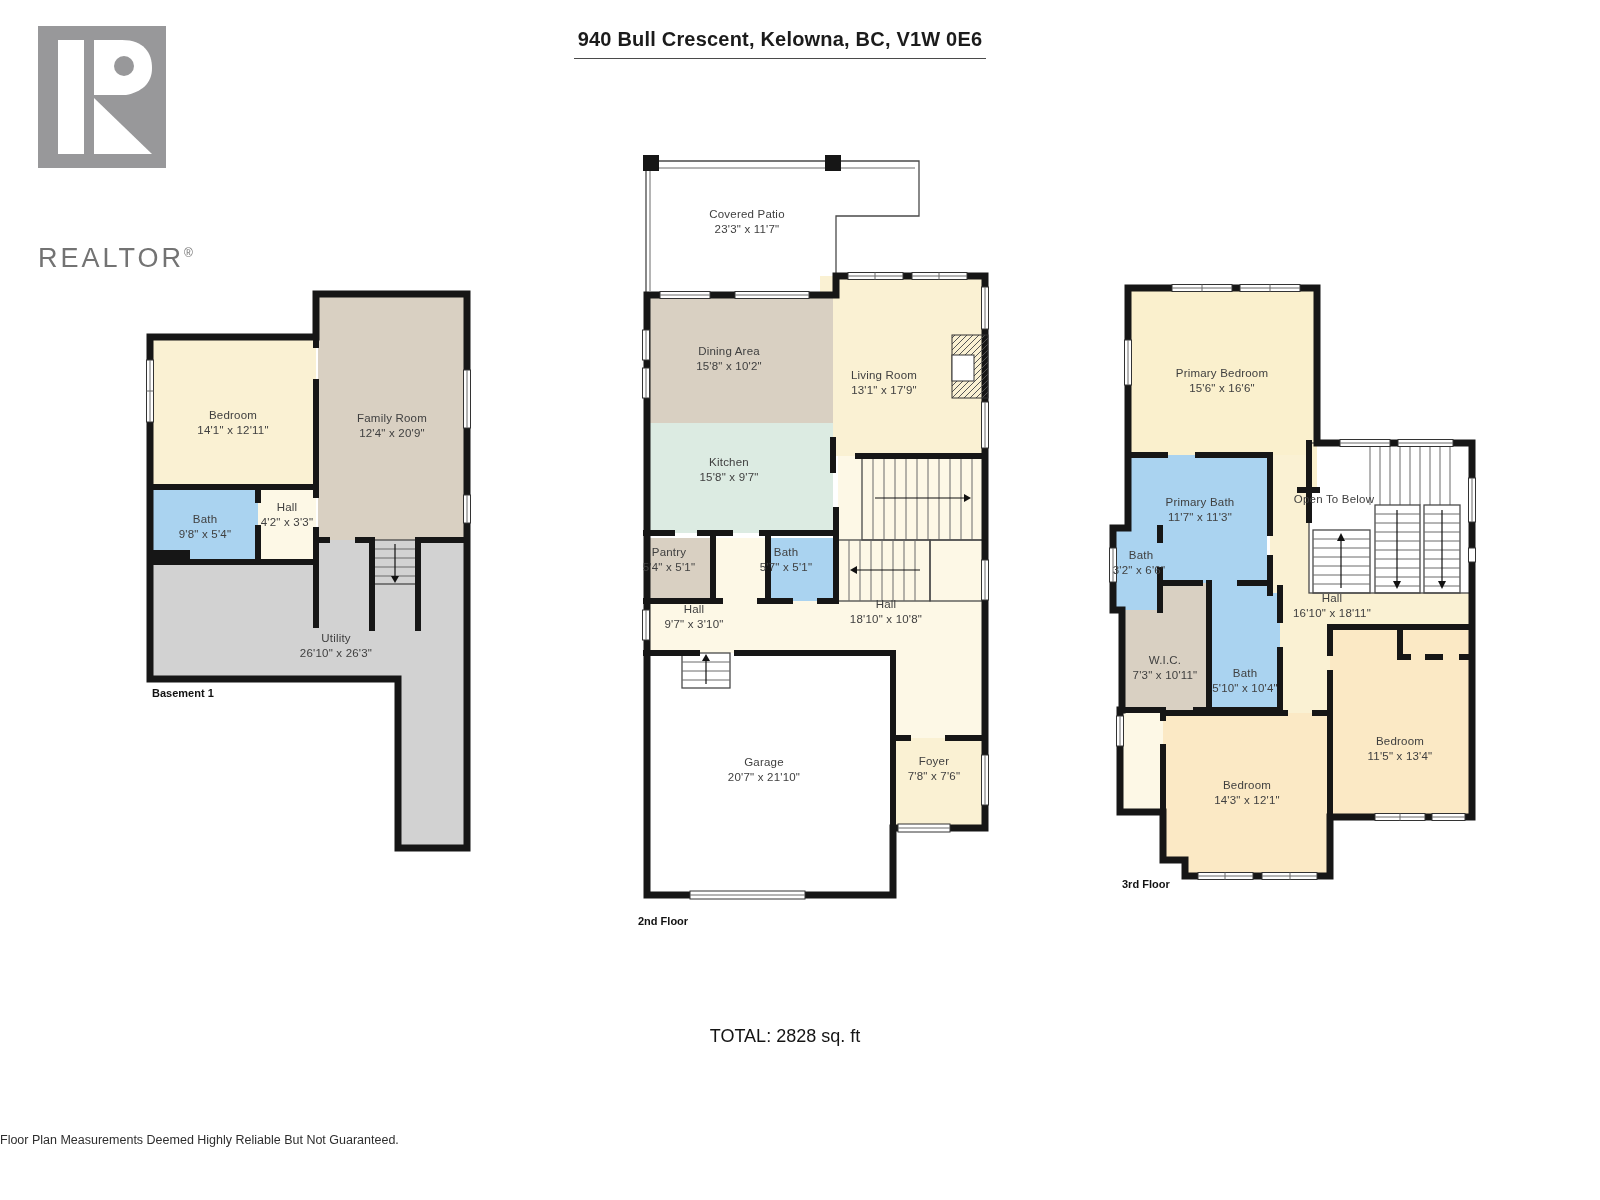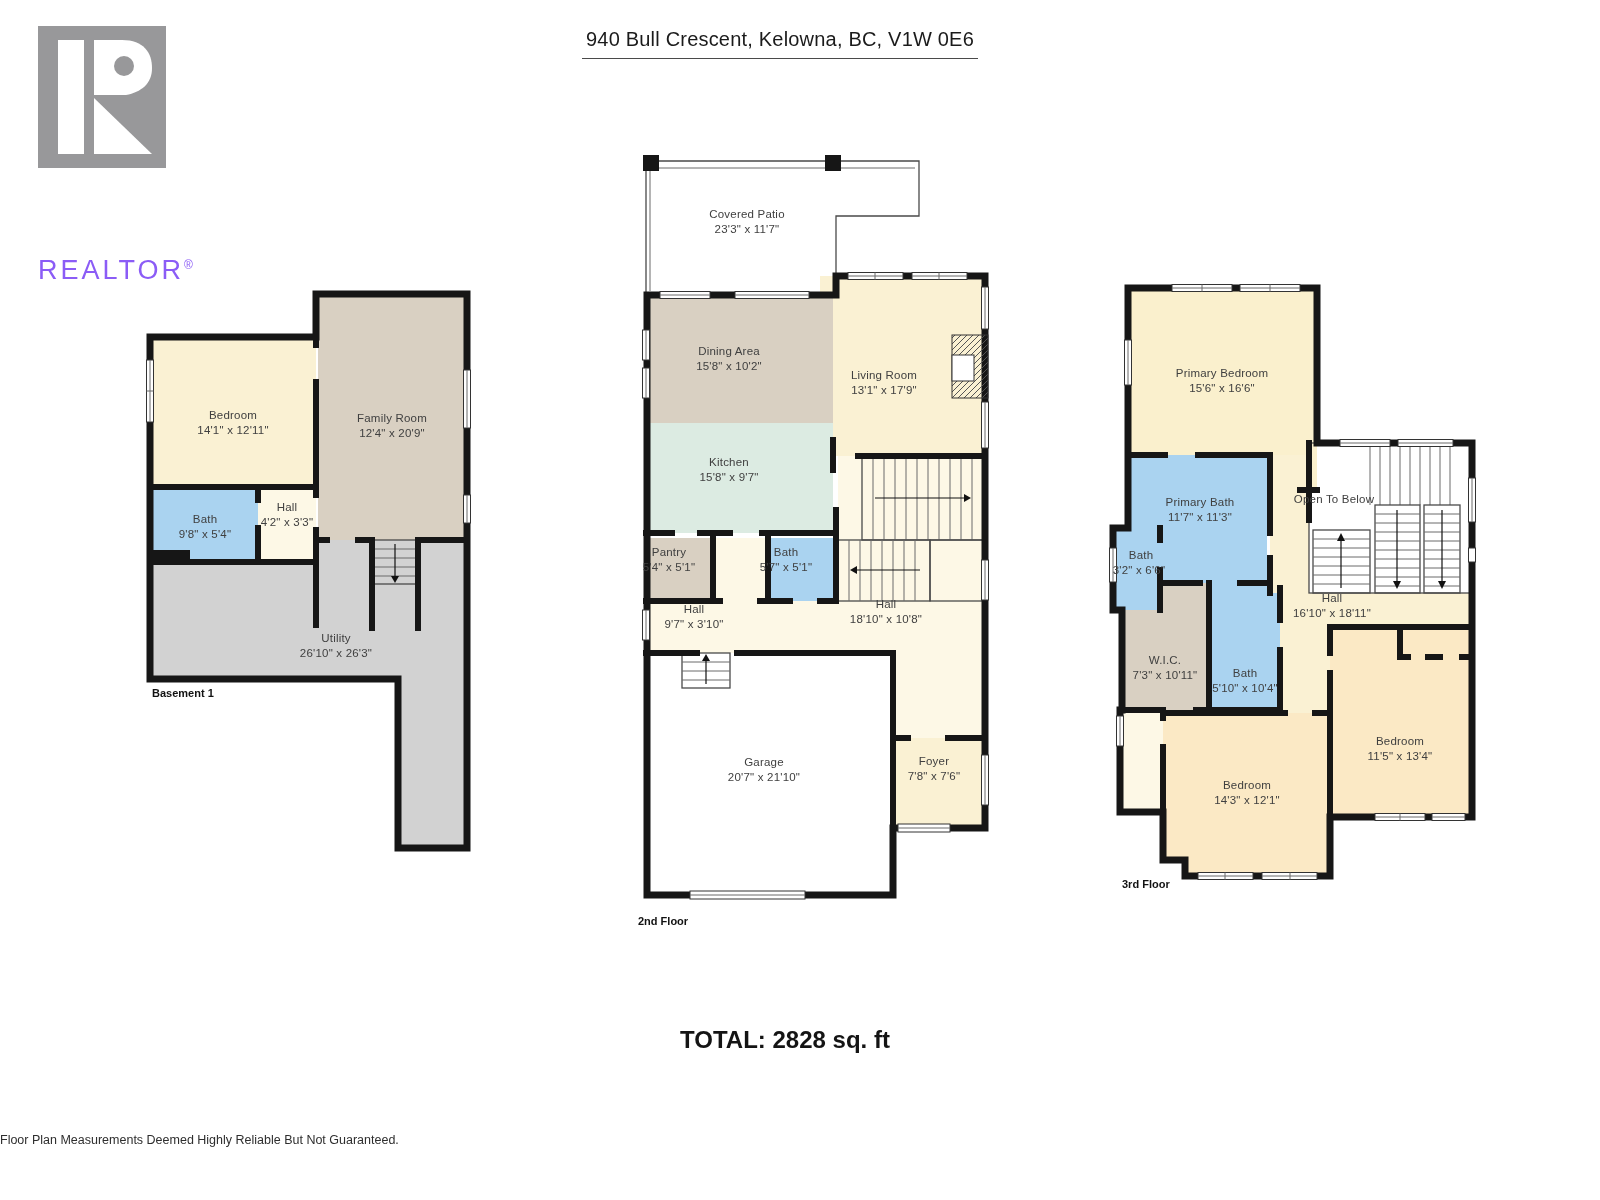--- a/index.html
+++ b/index.html
@@ -1,43 +1,43 @@
 <!DOCTYPE html>
 <html><head>
 <meta charset="utf-8">
 <style>
   html,body{margin:0;padding:0;background:#fff;}
   body{width:1600px;height:1200px;position:relative;font-family:"Liberation Sans",sans-serif;overflow:hidden;}
   .abs{position:absolute;}
 
   
   #title-wrap{left:0;top:28px;width:1560px;text-align:center;}
-  #page-title{display:inline-block;font-size:20px;font-weight:normal;color:#1b1b1b;letter-spacing:.2px;
+  #page-title{display:inline-block;font-size:20px;font-weight:bold;color:#1b1b1b;letter-spacing:.2px;
               padding:0 4px 7px 4px;border-bottom:1.5px solid #4a4a4a;}
 
   
   #logo{left:38px;top:26px;width:170px;}
-  #logo-word{margin-top:22px;font-size:27px;color:#8b5cf6;letter-spacing:3px;line-height:1;}
+  #logo-word{margin-top:10px;font-size:27px;color:#737373;letter-spacing:3px;line-height:1;}
   #logo-word sup{font-size:12px;letter-spacing:0;}
 
   
   svg text{font-family:"Liberation Sans",sans-serif;}
   .lbl{font-size:11.5px;fill:#404040;text-anchor:middle;letter-spacing:.2px;}
   .floorlbl{font-size:11px;font-weight:bold;fill:#121212;}
   .wall{stroke:#161616;stroke-width:7;fill:none;stroke-linecap:square;}
   .iwall{stroke:#161616;stroke-width:6;fill:none;stroke-linecap:square;}
   .thin{stroke:#4a4a4a;stroke-width:1.3;fill:none;}
   .thinner{stroke:#6a6a6a;stroke-width:1;fill:none;}
   .win{fill:#ffffff;stroke:#333;stroke-width:1;}
   .arrow{stroke:#111;stroke-width:1.2;fill:none;}
   .ahead{fill:#111;stroke:none;}
 
   
   #summary{left:0;top:1026px;width:1570px;text-align:center;color:#141414;}
-  #summary .total{font-size:24px;font-weight:bold;margin:0 0 4px 0;}
+  #summary .total{font-size:18px;font-weight:normal;margin:0 0 4px 0;}
   #summary .line{font-size:19px;margin:2px 0;}
   #disclaimer{left:0;top:1133px;width:1570px;font-size:12.5px;color:#2e2e2e;}
 </style>
 </head>
 <body>
 
 <div class="abs" id="logo">
   <svg width="170" height="205" viewBox="0 0 170 205">
     <rect x="0" y="0" width="128" height="142" fill="#98989a"></rect>
     <rect x="20" y="14" width="26" height="114" fill="#fff"></rect>

